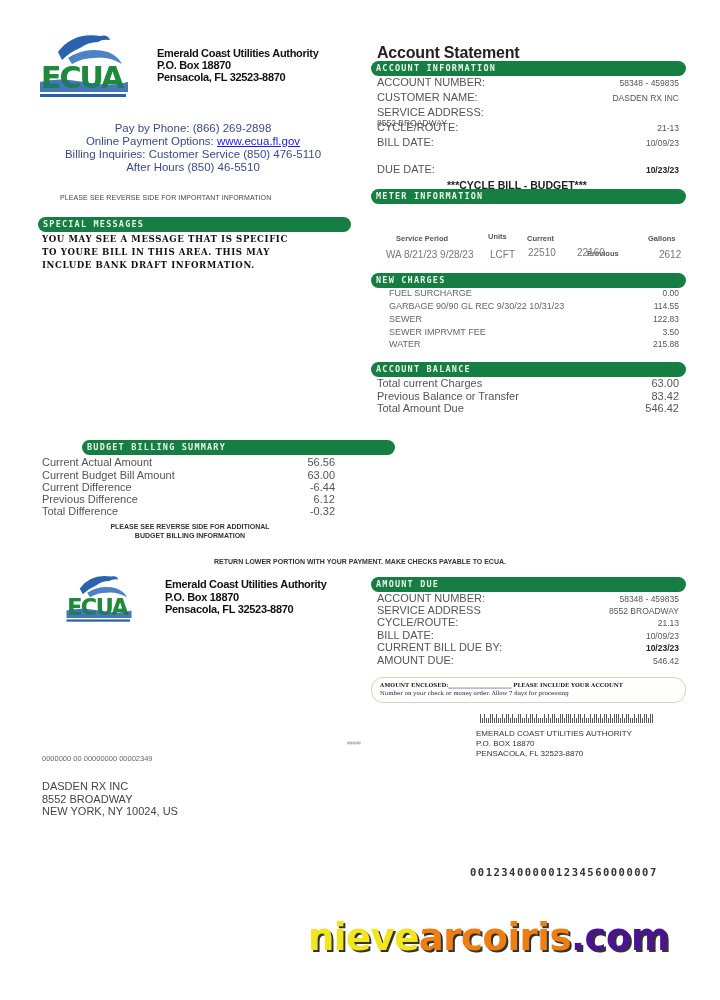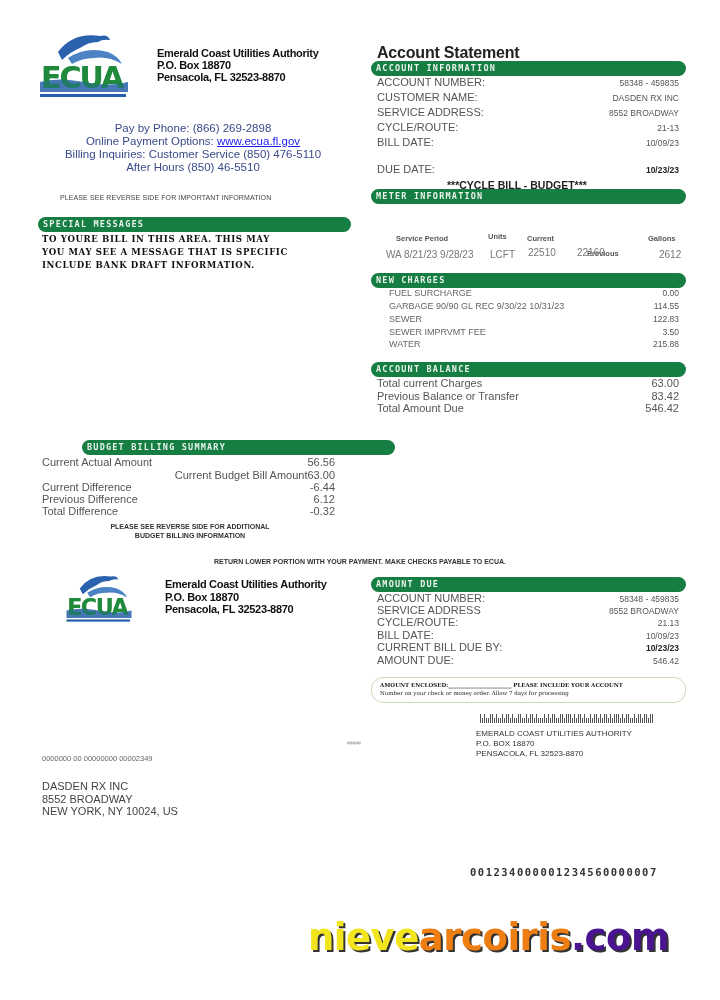--- a/index.html
+++ b/index.html
@@ -84,37 +84,37 @@
   <div>
     <span>Online Payment Options: </span><a>www.ecua.fl.gov</a>
   </div>
   <div>Billing Inquiries: Customer Service (850) 476-5110</div>
   <div>After Hours (850) 46-5510</div>
 </div>
 <div class="abs tiny-caps" style="left:60px; top:194px;">PLEASE SEE REVERSE SIDE FOR IMPORTANT INFORMATION</div>
 
 <div class="band" style="left:38px; top:217px; width:313px;">SPECIAL MESSAGES</div>
 <div class="abs sm-msg" style="left:42px; top:233px;">
+  <div>YOU MAY SEE A MESSAGE THAT IS SPECIFIC</div>
   <div>TO YOURE BILL IN THIS AREA. THIS MAY</div>
-  <div>YOU MAY SEE A MESSAGE THAT IS SPECIFIC</div>
   <div>INCLUDE BANK DRAFT INFORMATION.</div>
 </div>
 
 <div class="abs title" style="left:377px; top:44px;">Account Statement</div>
 <div class="band" style="left:371px; top:61px; width:315px;">ACCOUNT INFORMATION</div>
 
 <div class="row" style="left:377px; top:76px; width:302px;">
   <span class="lbl">ACCOUNT NUMBER:</span>
   <span class="val">58348 - 459835</span>
 </div>
 <div class="row" style="left:377px; top:91px; width:302px;">
   <span class="lbl">CUSTOMER NAME:</span>
   <span class="val">DASDEN RX INC</span>
 </div>
-<div class="row" style="left:377px; top:106px; width:302px;">
+<div class="row" style="left:377px; top:106px; width:302px;flex-direction:column;">
   <span class="lbl">SERVICE ADDRESS:</span>
   <span class="val">8552 BROADWAY</span>
 </div>
 <div class="row" style="left:377px; top:121px; width:302px;">
   <span class="lbl">CYCLE/ROUTE:</span>
   <span class="val">21-13</span>
 </div>
 <div class="row" style="left:377px; top:136px; width:302px;">
   <span class="lbl">BILL DATE:</span>
   <span class="val">10/09/23</span>
@@ -174,21 +174,21 @@
 <div class="row bal" style="left:377px; top:402px; width:302px;">
   <span class="lbl">Total Amount Due</span>
   <span class="val">546.42</span>
 </div>
 
 <div class="band" style="left:38px; top:440px; width:313px;margin-left:44px;">BUDGET BILLING SUMMARY</div>
 <div class="row bal" style="left:42px; top:456px; width:293px;">
   <span class="lbl">Current Actual Amount</span>
   <span class="val">56.56</span>
 </div>
-<div class="row bal" style="left:42px; top:469px; width:293px;justify-content:flex-end;">
+<div class="row bal" style="left:42px; top:469px; width:293px;">
   <span class="lbl">Current Budget Bill Amount</span>
   <span class="val">63.00</span>
 </div>
 <div class="row bal" style="left:42px; top:481px; width:293px;">
   <span class="lbl">Current Difference</span>
   <span class="val">-6.44</span>
 </div>
 <div class="row bal" style="left:42px; top:493px; width:293px;">
   <span class="lbl">Previous Difference</span>
   <span class="val">6.12</span>

